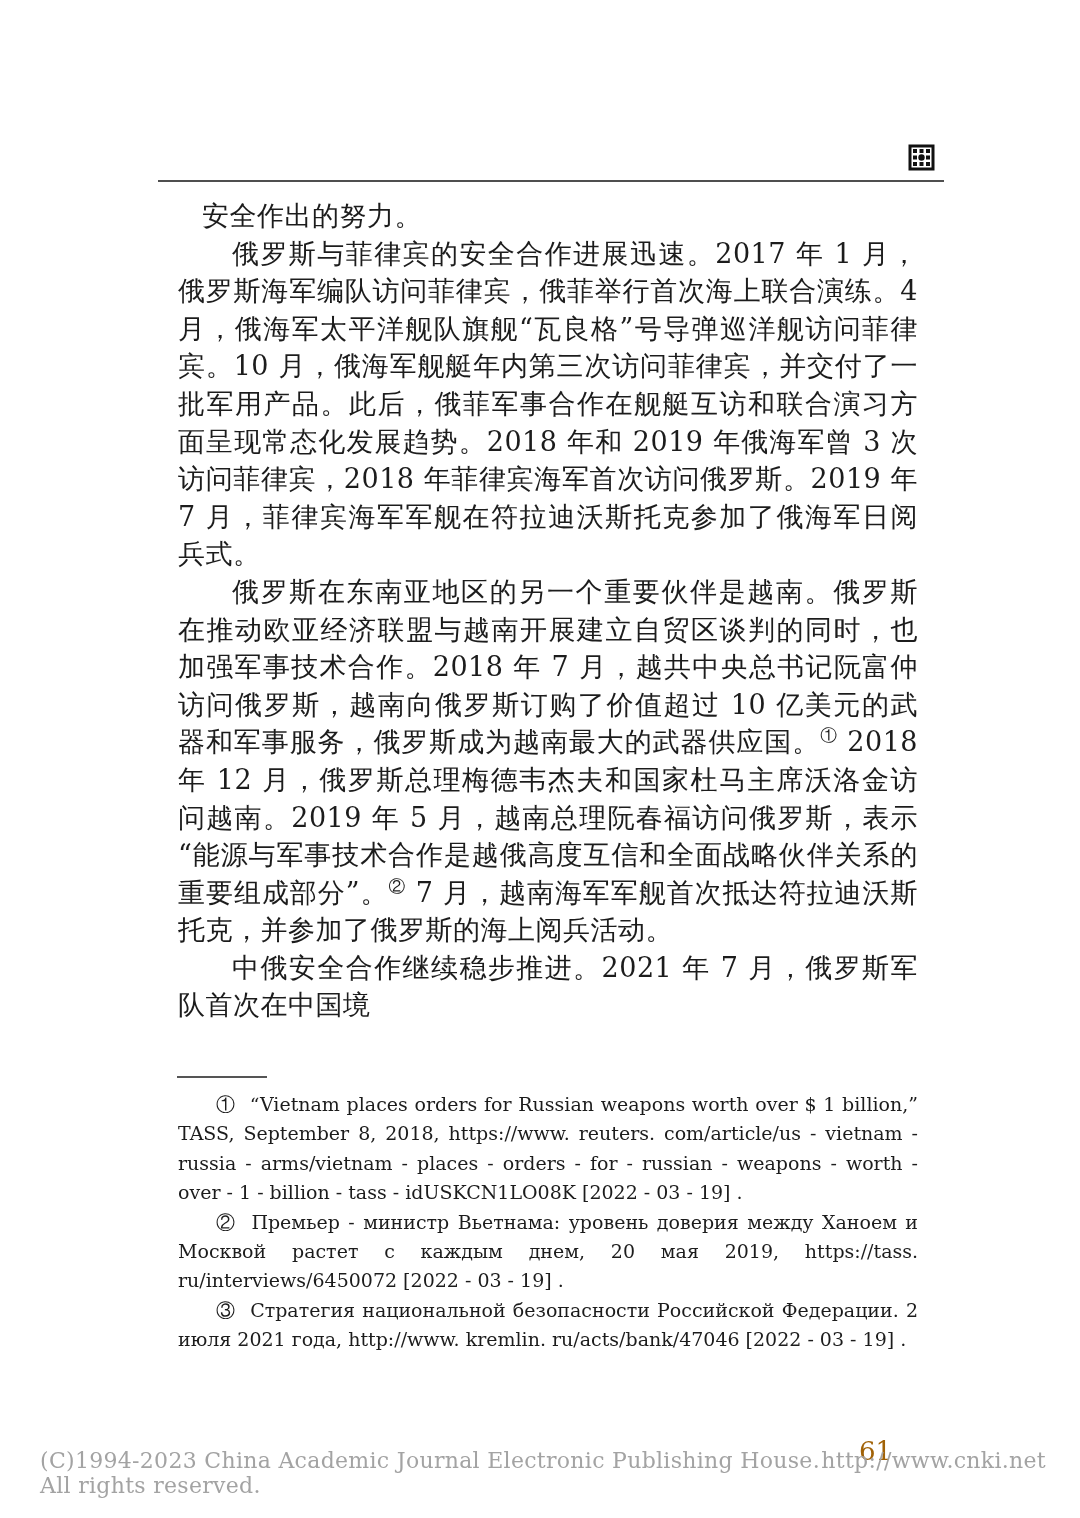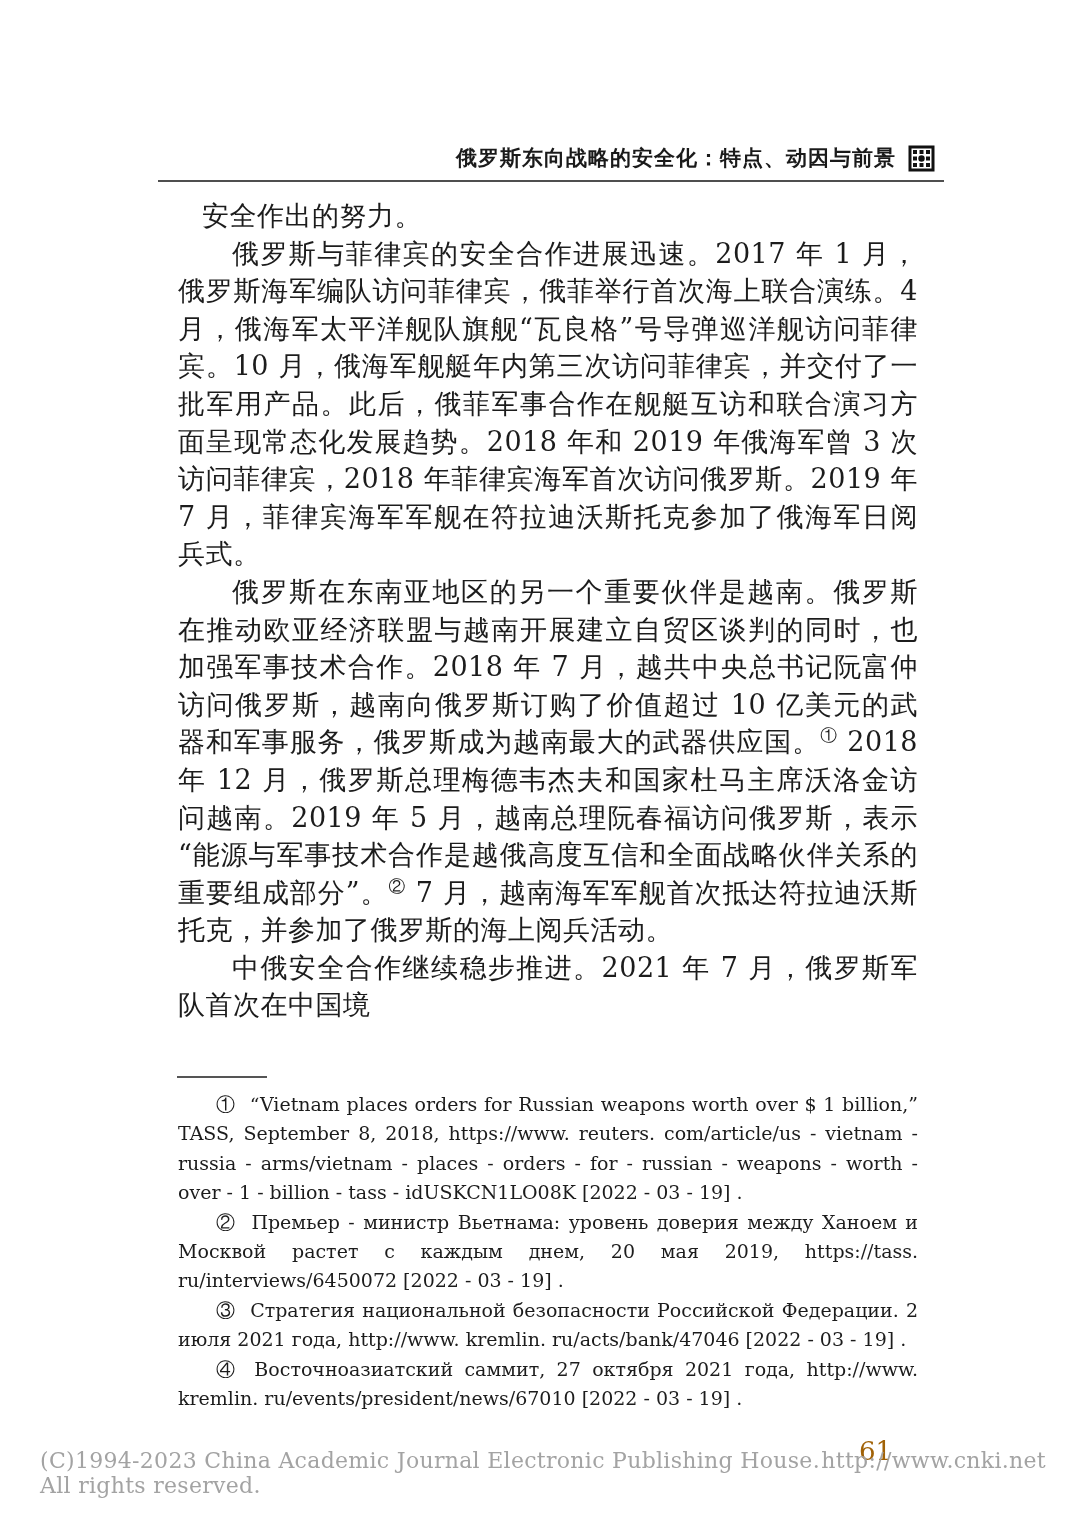--- a/index.html
+++ b/index.html
@@ -109,21 +109,20 @@
     color: #a3a3a3;
     letter-spacing: 0.3px;
   }
 </style>
 </head>
 <body>
 
 <div class="page">
 
   <header class="page-header">
-    <div class="running-title">俄罗斯东向战略的安全化：特点、动因与前景</div>
     <span class="ornament">
       <svg viewBox="0 0 27 27" xmlns="http://www.w3.org/2000/svg" aria-hidden="true">
         <rect x="0.5" y="0.5" width="26" height="26" fill="#111111"></rect>
         <rect x="3.5" y="3.5" width="20" height="20" fill="#ffffff"></rect>
         <g fill="#111111">
           <rect x="5" y="5" width="4" height="4"></rect>
           <rect x="11.5" y="5" width="4" height="4"></rect>
           <rect x="18" y="5" width="4" height="4"></rect>
           <rect x="5" y="11.5" width="4" height="4"></rect>
           <rect x="18" y="11.5" width="4" height="4"></rect>
@@ -150,23 +149,20 @@
   <section class="footnotes">
     <p class="fn">
       <span class="fn-marker">①</span><span class="fn-text">“Vietnam places orders for Russian weapons worth over $ 1 billion,” TASS, September 8, 2018, https://www. reuters. com/article/us - vietnam - russia - arms/vietnam - places - orders - for - russian - weapons - worth - over - 1 - billion - tass - idUSKCN1LO08K [2022 - 03 - 19] .</span>
     </p>
     <p class="fn">
       <span class="fn-marker">②</span><span class="fn-text">Премьер - министр Вьетнама: уровень доверия между Ханоем и Москвой растет с каждым днем, 20 мая 2019, https://tass. ru/interviews/6450072 [2022 - 03 - 19] .</span>
     </p>
     <p class="fn">
       <span class="fn-marker">③</span><span class="fn-text">Стратегия национальной безопасности Российской Федерации. 2 июля 2021 года, http://www. kremlin. ru/acts/bank/47046 [2022 - 03 - 19] .</span>
     </p>
-    <p class="fn">
-      <span class="fn-marker">④</span><span class="fn-text">Восточноазиатский саммит, 27 октября 2021 года, http://www. kremlin. ru/events/president/news/67010 [2022 - 03 - 19] .</span>
-    </p>
   </section>
 
   <div class="page-number">61</div>
 
   <footer class="scan-footer">
     <span>(C)1994-2023 China Academic Journal Electronic Publishing House. All rights reserved.</span>
     <span>http://www.cnki.net</span>
   </footer>
 
 </div>

